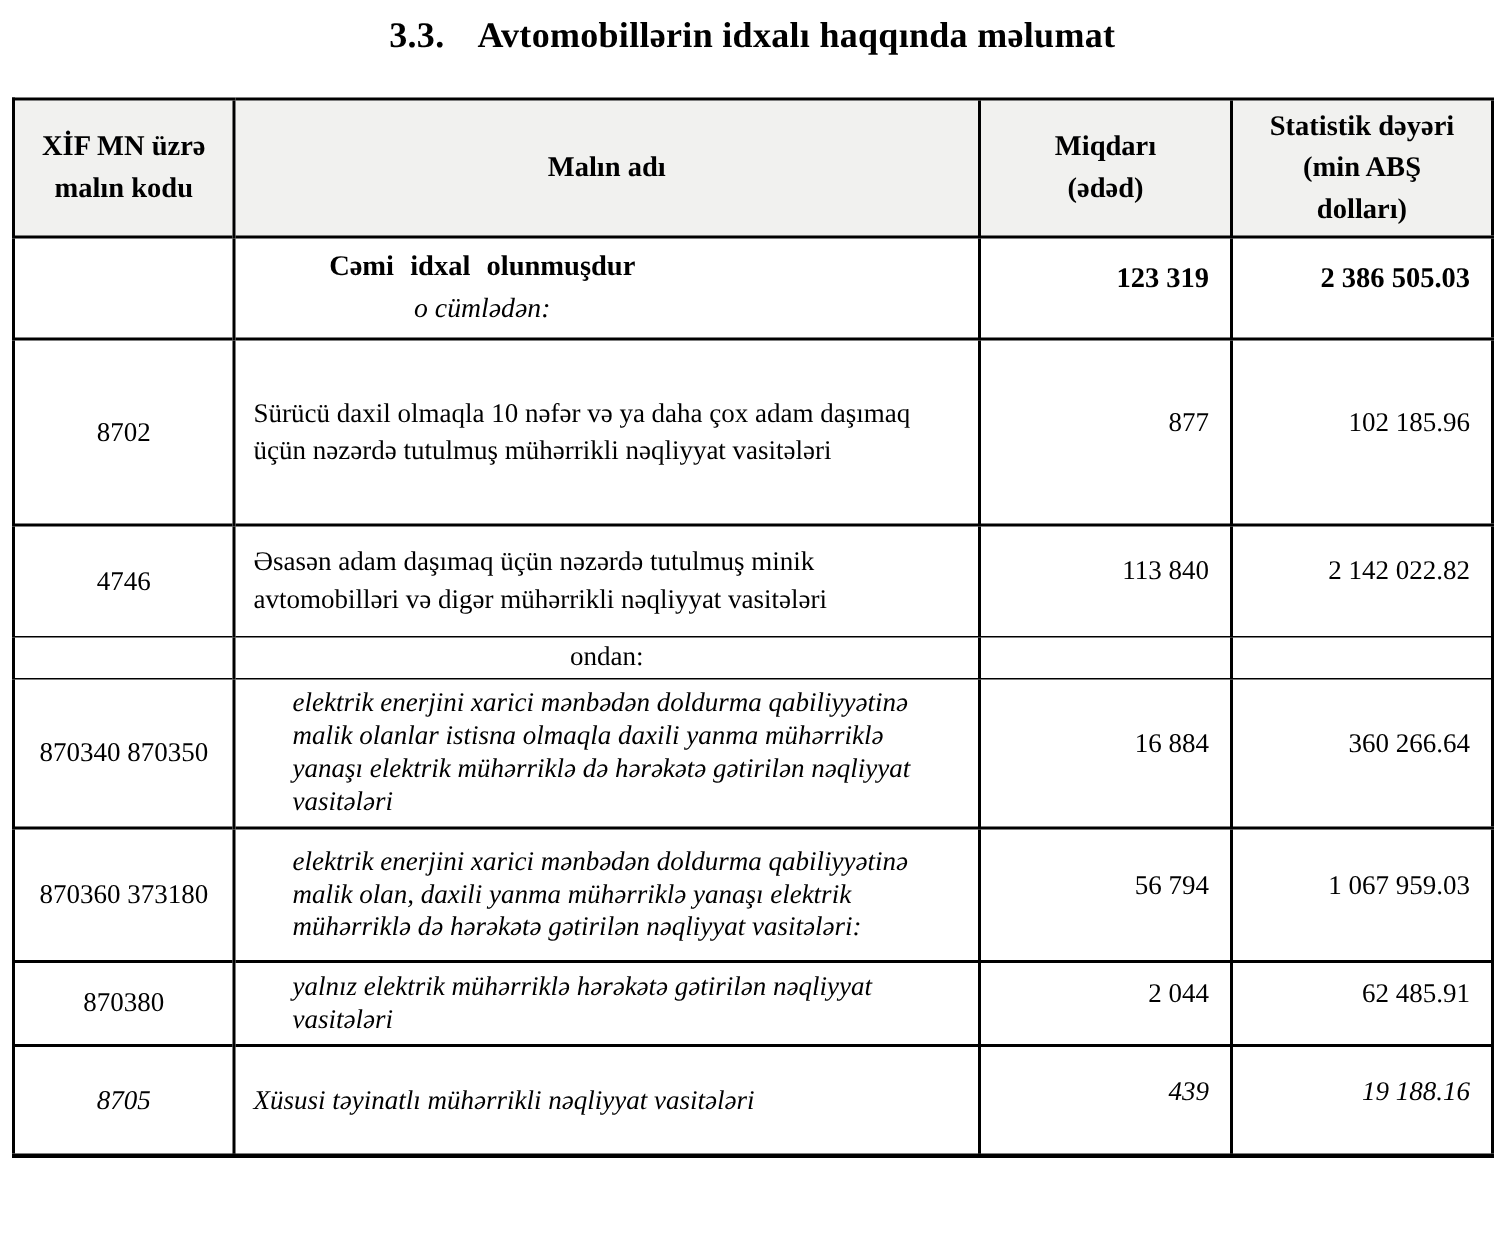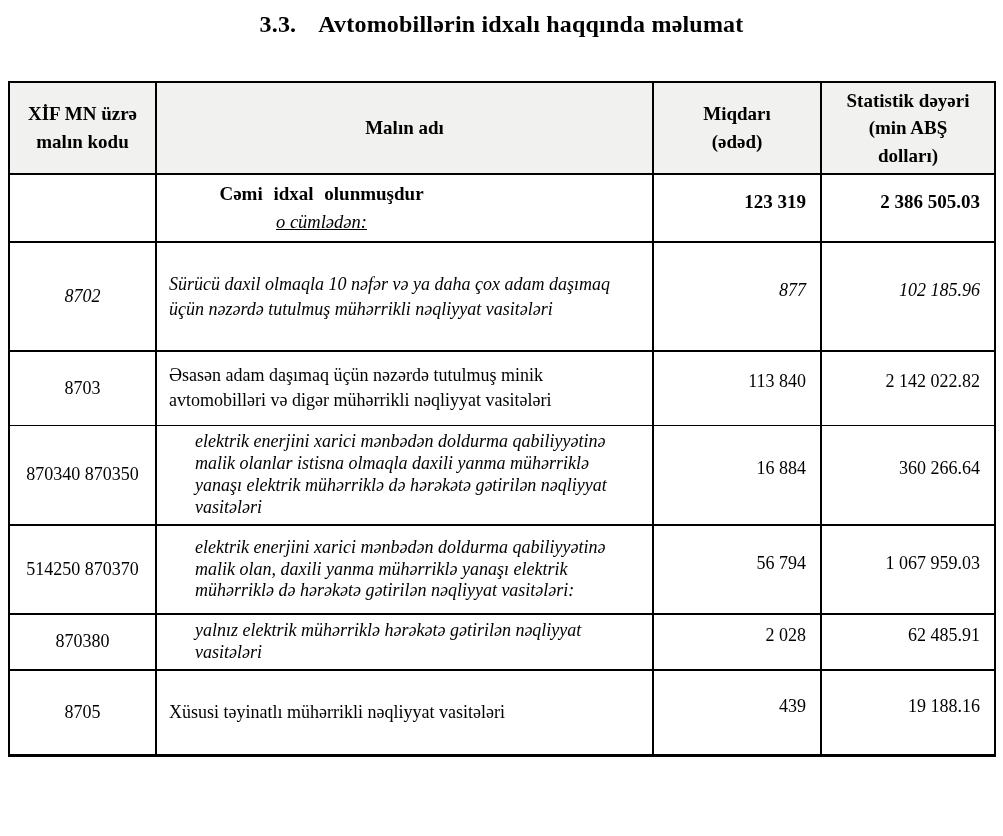--- a/index.html
+++ b/index.html
@@ -11,21 +11,21 @@
   }
   .page {
     position: relative;
     width: 1003px;
     height: 836px;
     background: #ffffff;
     overflow: hidden;
   }
   .doc-title {
     padding-top: 11px;
-    height: 81px;
+    height: 65px;
     text-align: center;
     font-weight: bold;
     font-size: 24px;
     letter-spacing: 0.2px;
     box-sizing: border-box;
   }
   .doc-title .title-num {
     margin-right: 22px;
   }
   table.imports {
@@ -81,21 +81,20 @@
   }
   tr.summary .sum-main {
     font-weight: bold;
     font-size: 19px;
     word-spacing: 6px;
   }
   tr.summary .sum-sub {
     font-style: italic;
     font-size: 18.5px;
     margin-top: 3px;
-    text-decoration: underline;
   }
   tr.summary td.num-cell { font-weight: bold; font-size: 19px; }
 
   
   tr.label-row td { border-top-width: 1px; }
   tr.after-label td { border-top-width: 1px; }
   tr.label-row td.name-cell {
     text-align: center;
     padding: 1px 4px;
     line-height: 1.1;
@@ -139,51 +138,57 @@
     <tbody id="table-body">
         <tr class="summary" style="height: 68px;">
           <td class="code-cell"></td>
           <td class="name-cell">
             <div class="sum-main">Cəmi idxal olunmuşdur</div>
             <div class="sum-sub">o cümlədən:</div>
           </td>
           <td class="num-cell">123 319</td>
           <td class="num-cell">2 386 505.03</td>
         </tr>
-        <tr class="normal" style="height: 109px; font-style: italic;">
+        <tr class="normal" style="height: 124px;">
           <td class="code-cell">8702</td>
           <td class="name-cell">Sürücü daxil olmaqla 10 nəfər və ya daha çox adam daşımaq üçün nəzərdə tutulmuş mühərrikli nəqliyyat vasitələri</td>
           <td class="num-cell">877</td>
           <td class="num-cell">102 185.96</td>
         </tr>
         <tr class="normal" style="height: 74px;">
-          <td class="code-cell">8703</td>
+          <td class="code-cell">4746</td>
           <td class="name-cell">Əsasən adam daşımaq üçün nəzərdə tutulmuş minik avtomobilləri və digər mühərrikli nəqliyyat vasitələri</td>
           <td class="num-cell">113 840</td>
           <td class="num-cell">2 142 022.82</td>
+        </tr>
+        <tr class="label-row" style="height: 28px;">
+          <td class="code-cell"></td>
+          <td class="name-cell">ondan:</td>
+          <td class="num-cell"></td>
+          <td class="num-cell"></td>
         </tr>
         <tr class="sub after-label" style="height: 100px;">
           <td class="code-cell">870340 870350</td>
           <td class="name-cell">elektrik enerjini xarici mənbədən doldurma qabiliyyətinə malik olanlar istisna olmaqla daxili yanma mühərriklə yanaşı elektrik mühərriklə də hərəkətə gətirilən nəqliyyat vasitələri</td>
           <td class="num-cell">16 884</td>
           <td class="num-cell">360 266.64</td>
         </tr>
         <tr class="sub" style="height: 89px;">
-          <td class="code-cell">514250 870370</td>
+          <td class="code-cell">870360 373180</td>
           <td class="name-cell">elektrik enerjini xarici mənbədən doldurma qabiliyyətinə malik olan, daxili yanma mühərriklə yanaşı elektrik mühərriklə də hərəkətə gətirilən nəqliyyat vasitələri:</td>
           <td class="num-cell">56 794</td>
           <td class="num-cell">1 067 959.03</td>
         </tr>
         <tr class="sub" style="height: 55px;">
           <td class="code-cell">870380</td>
           <td class="name-cell">yalnız elektrik mühərriklə hərəkətə gətirilən nəqliyyat vasitələri</td>
-          <td class="num-cell">2 028</td>
+          <td class="num-cell">2 044</td>
           <td class="num-cell">62 485.91</td>
         </tr>
-        <tr class="normal" style="height: 86px;">
+        <tr class="normal" style="height: 74px; font-style: italic;">
           <td class="code-cell">8705</td>
           <td class="name-cell">Xüsusi təyinatlı mühərrikli nəqliyyat vasitələri</td>
           <td class="num-cell">439</td>
           <td class="num-cell">19 188.16</td>
         </tr>
       </tbody>
   </table>
 
 </div>
 

